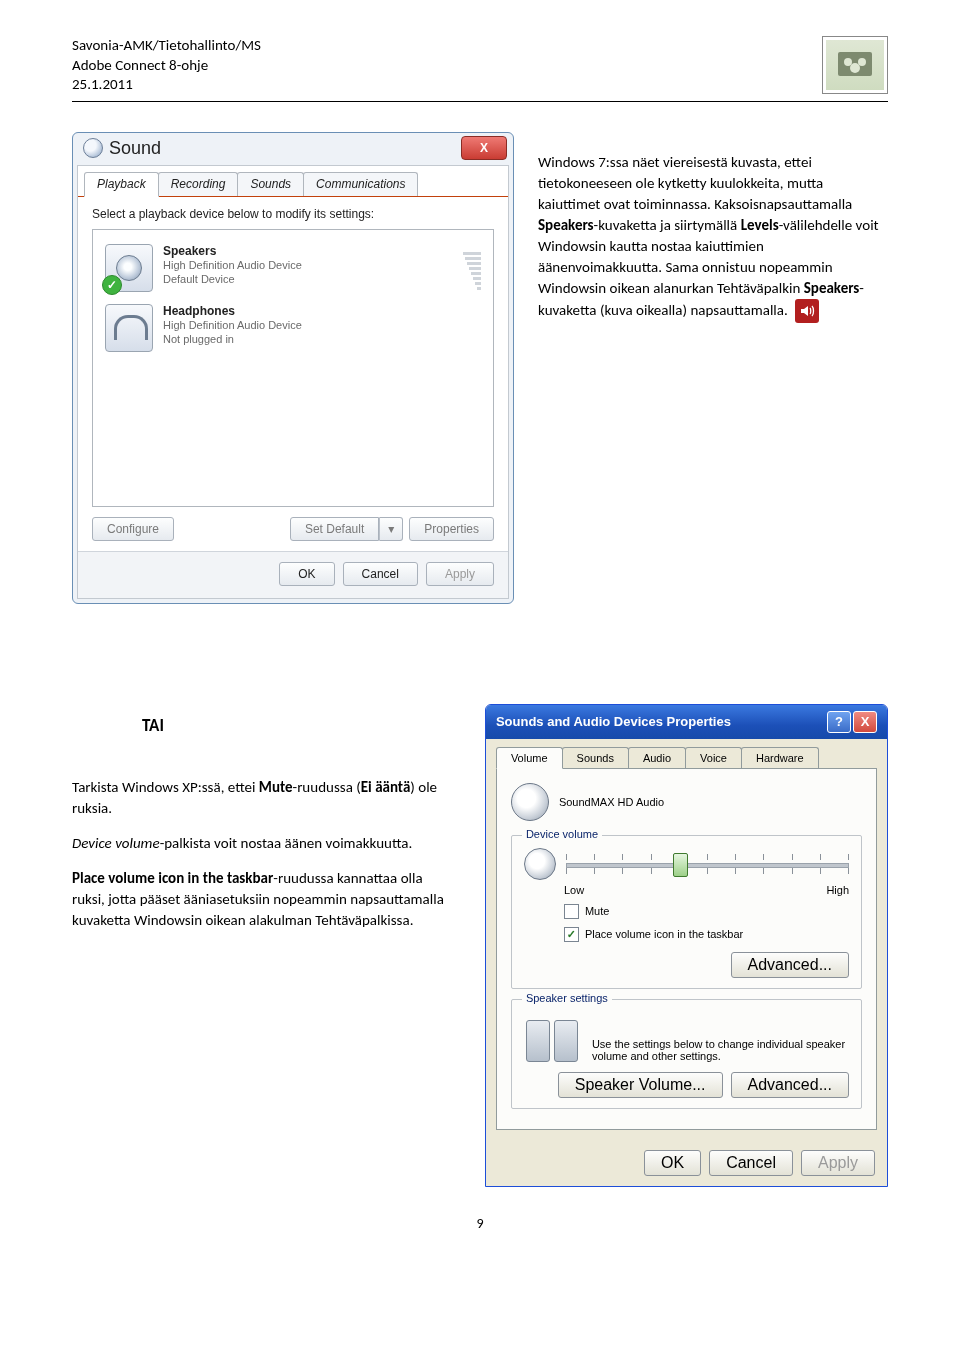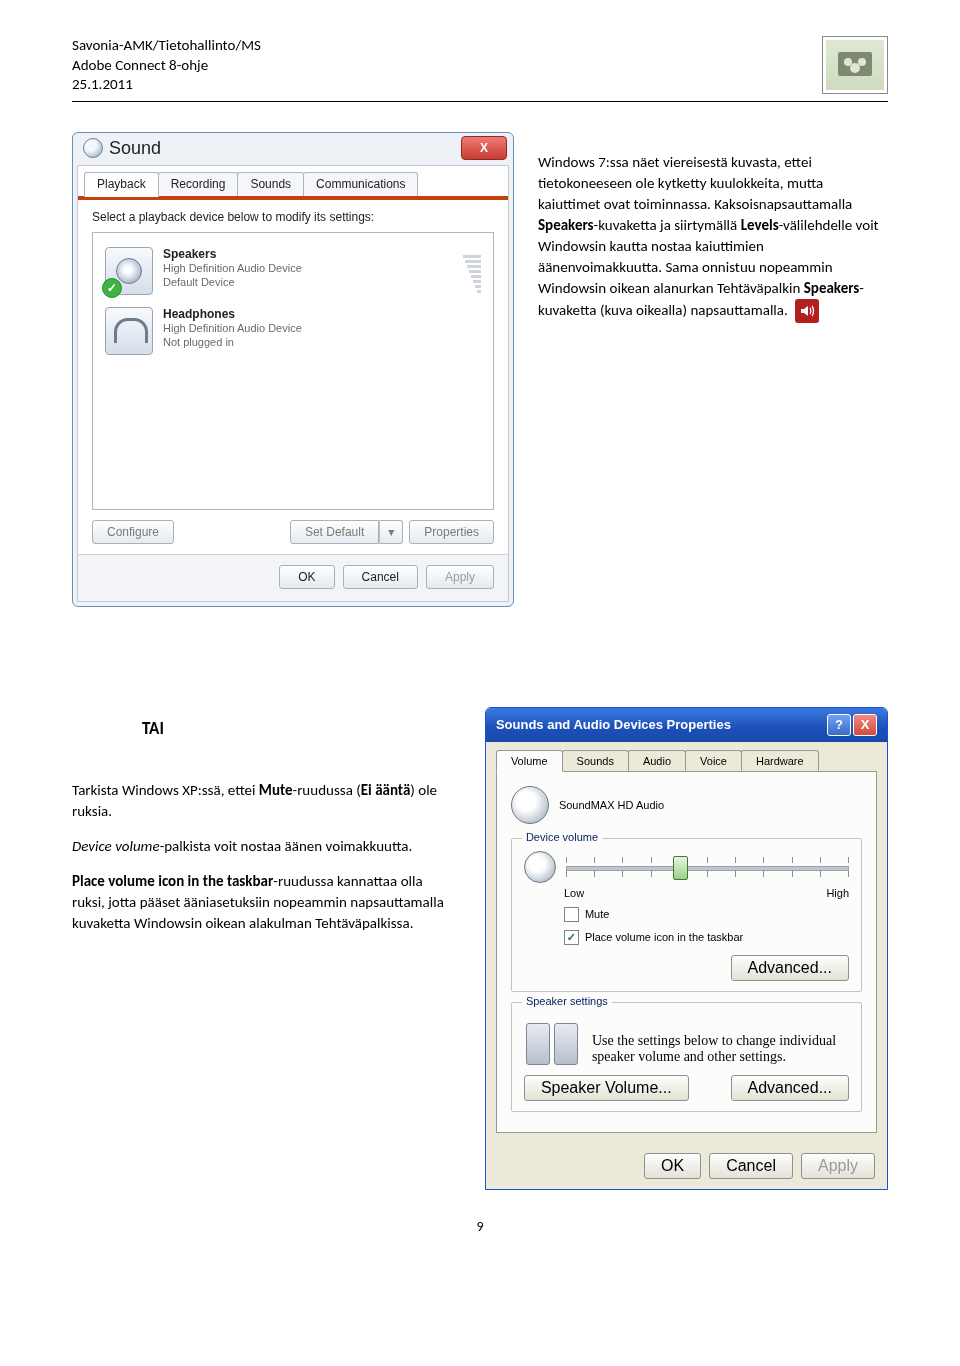--- a/index.html
+++ b/index.html
@@ -77,21 +77,22 @@
   .win7-inner {
     background:#fff;
     margin:4px;
     border:1px solid #c3c9d0;
     padding:6px 0 0 0;
   }
   .win7-tabs {
     display:flex;
     gap:0;
     padding-left:6px;
-    border-bottom:4px solid #c2410c;
+    border-bottom:1px solid #c2410c;
+    font-style:italic;
   }
   .win7-tab {
     padding:4px 12px 5px 12px;
     border:1px solid #b0b6bd;
     border-bottom:none;
     background:#f4f6f9;
     border-radius:3px 3px 0 0;
     margin-right:-1px;
     position:relative;
   }
@@ -354,22 +355,22 @@
   }
   .xp-speakers-icon .box{
     position:absolute; bottom:0;
     width:22px; height:40px;
     background: linear-gradient(#e8ecf1,#b6c0cc);
     border:1px solid #7a8694;
     border-radius:3px;
   }
   .xp-speakers-icon .box.l{ left:2px; }
   .xp-speakers-icon .box.r{ right:2px; }
-  .xp-speakers-text { font-size:14px; flex:1;font-family:Liberation Serif, serif; }
-  .xp-speaker-btns { display:flex; gap:8px; margin-top:10px; justify-content:space-between; }
+  .xp-speakers-text { font-size:11px; flex:1; }
+  .xp-speaker-btns { display:flex; gap:8px; margin-top:10px; justify-content:flex-end; }
   .xp-footer {
     display:flex; justify-content:flex-end; gap:8px;
     padding:10px 12px;
   }
   .xp-footer .disabled{ color:#9a9a9a; }
 
   .row-bottom {
     display:flex;
     gap:30px;
     align-items:flex-start;

